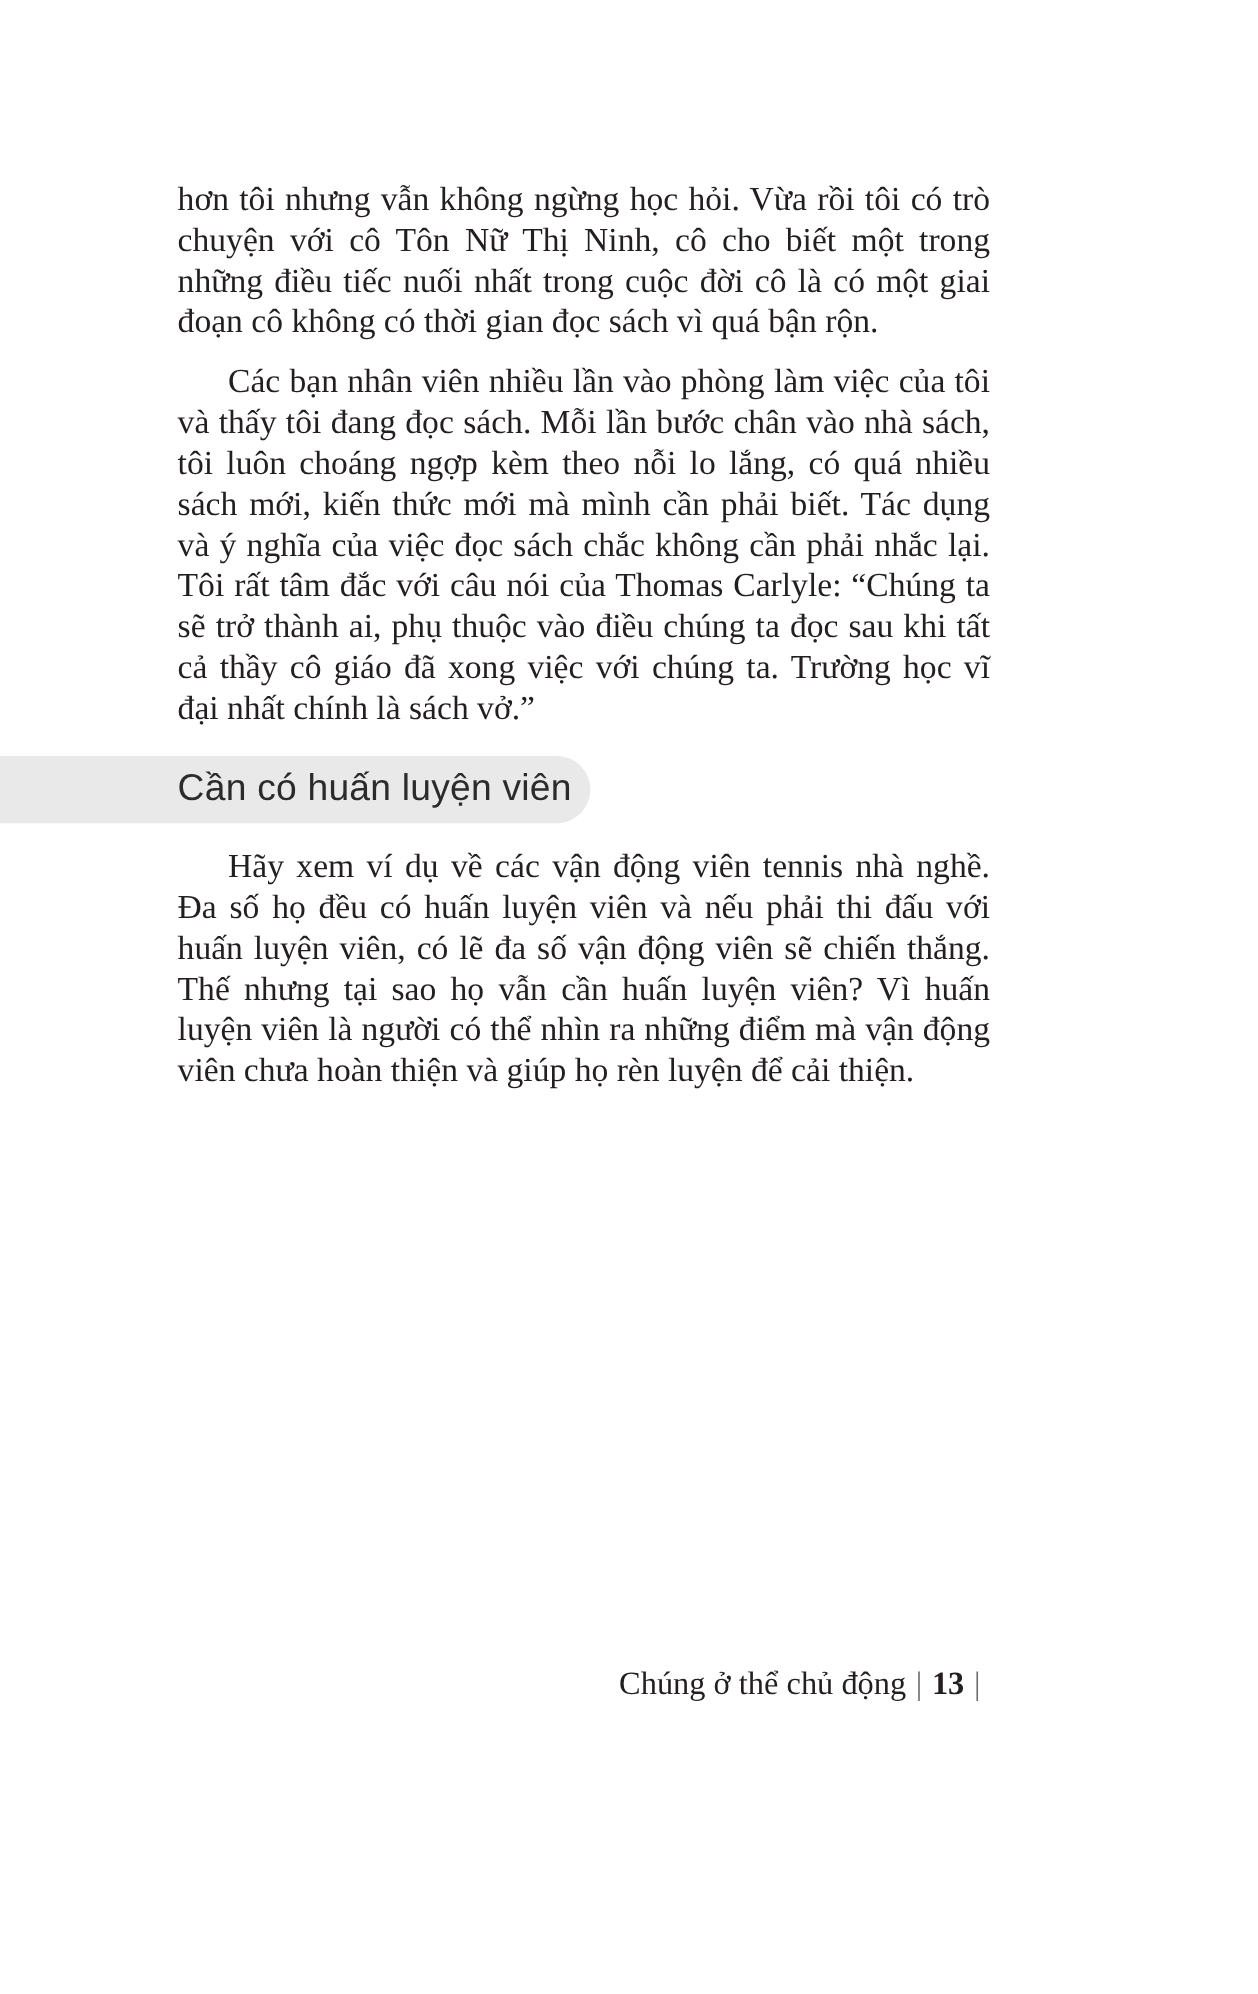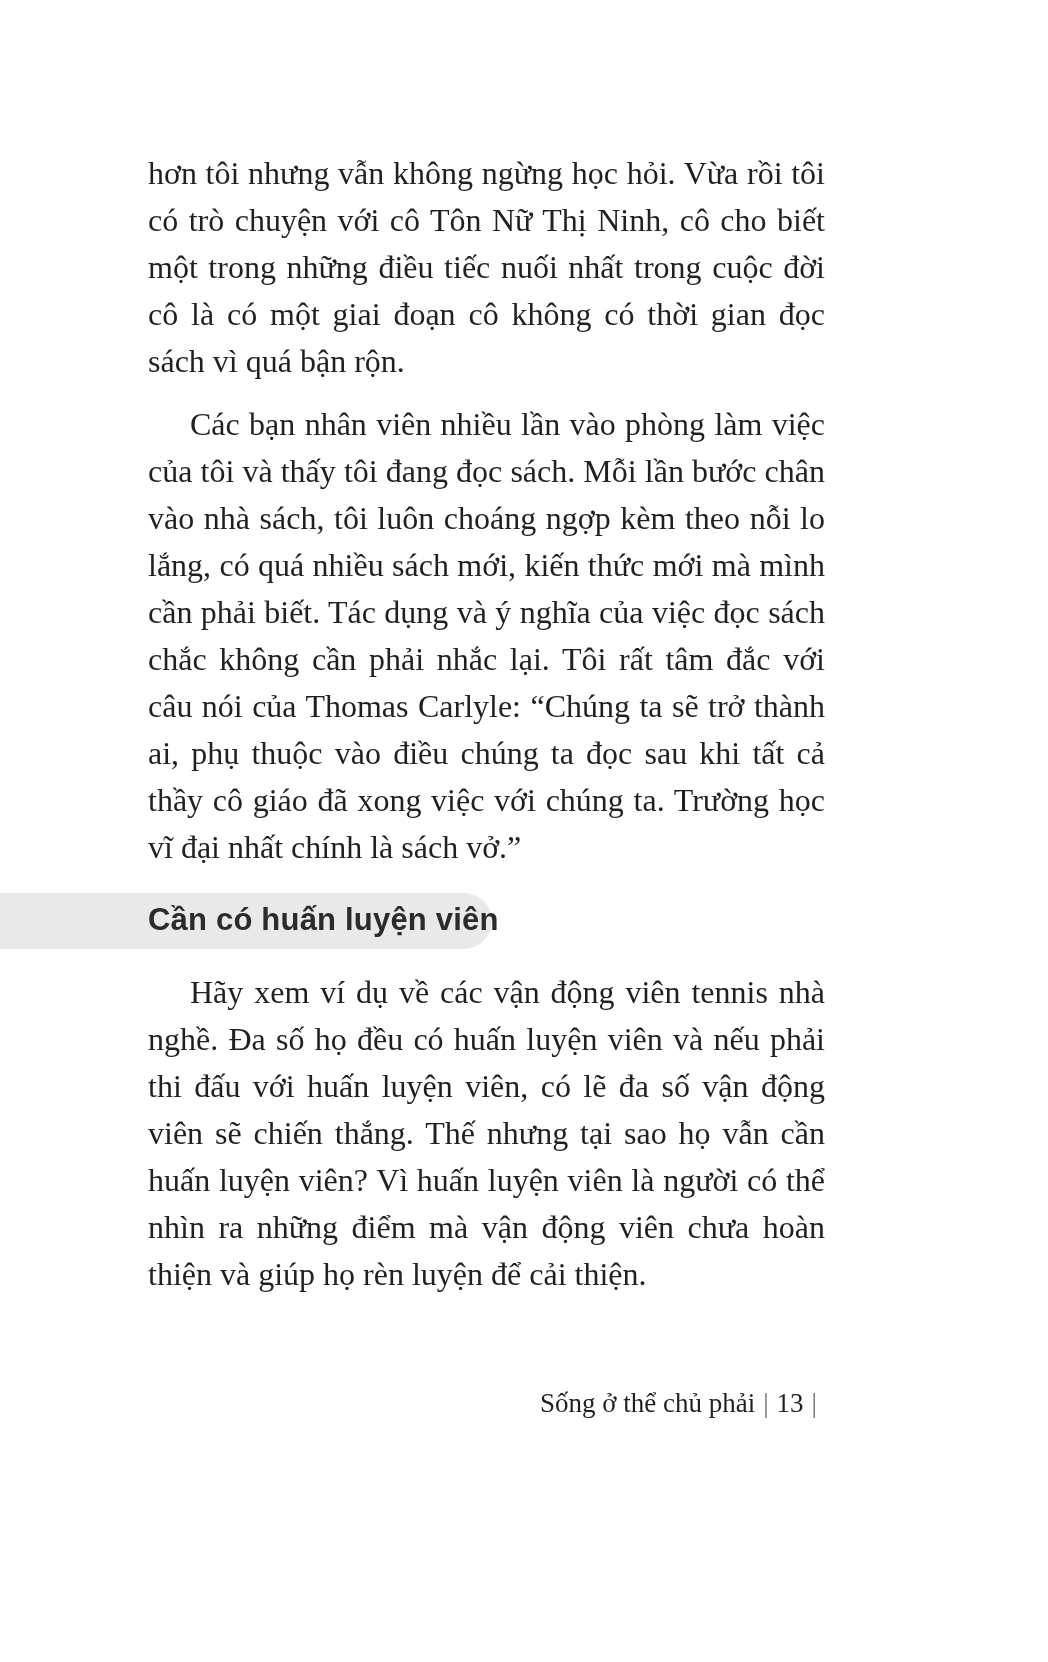--- a/index.html
+++ b/index.html
@@ -24,22 +24,22 @@
   }
 
   .text-block {
     position: absolute;
     left: 148px;
     top: 150px;
     width: 677px;
   }
 
   .para {
-    font-size: 32px;
-    line-height: 47px;
+    font-size: 28px;
+    line-height: 34px;
     text-align: justify;
     text-indent: 42px;
     margin-bottom: 16px;
   }
 
   .para.no-indent {
     text-indent: 0;
   }
 
   .heading-bar {
@@ -48,21 +48,21 @@
     width: 492px;
     background: #e9e9e9;
     border-radius: 0 28px 28px 0;
     padding: 9px 30px 11px 148px;
     margin: 22px 0 20px 0;
   }
 
   .heading {
     font-family: "Liberation Sans", sans-serif;
     font-size: 31px;
-    font-weight: bold;
+    font-weight: normal;
     color: #2b2b2b;
     letter-spacing: 0.2px;
     white-space: nowrap;
   }
 
   .footer {
     position: absolute;
     top: 1388px;
     right: 223px;
     font-size: 27px;
@@ -70,21 +70,21 @@
     white-space: nowrap;
   }
 
   .footer .divider {
     color: #6e6e6e;
     padding: 0 8px;
     font-weight: normal;
   }
 
   .footer .page-num {
-    font-weight: normal;
+    font-weight: bold;
   }
 </style>
 </head>
 <body>
 
 <div class="page">
 
   <main class="text-block">
 
     <p class="para no-indent">hơn tôi nhưng vẫn không ngừng học hỏi. Vừa rồi tôi có trò chuyện với cô Tôn Nữ Thị Ninh, cô cho biết một trong những điều tiếc nuối nhất trong cuộc đời cô là có một giai đoạn cô không có thời gian đọc sách vì quá bận rộn.</p>
@@ -94,16 +94,16 @@
     <div class="heading-bar">
       <h2 class="heading">Cần có huấn luyện viên</h2>
     </div>
 
     <p class="para">Hãy xem ví dụ về các vận động viên tennis nhà nghề. Đa số họ đều có huấn luyện viên và nếu phải thi đấu với huấn luyện viên, có lẽ đa số vận động viên sẽ chiến thắng. Thế nhưng tại sao họ vẫn cần huấn luyện viên? Vì huấn luyện viên là người có thể nhìn ra những điểm mà vận động viên chưa hoàn thiện và giúp họ rèn luyện để cải thiện.</p>
 
 
   </main>
 
   <footer class="footer">
-    <span>Sống ở thể chủ phải</span><span class="divider">|</span><strong class="page-num">13</strong><span class="divider">|</span>
+    <span>Chúng ở thể chủ động</span><span class="divider">|</span><strong class="page-num">13</strong><span class="divider">|</span>
   </footer>
 
 </div>
 
 </body></html>

